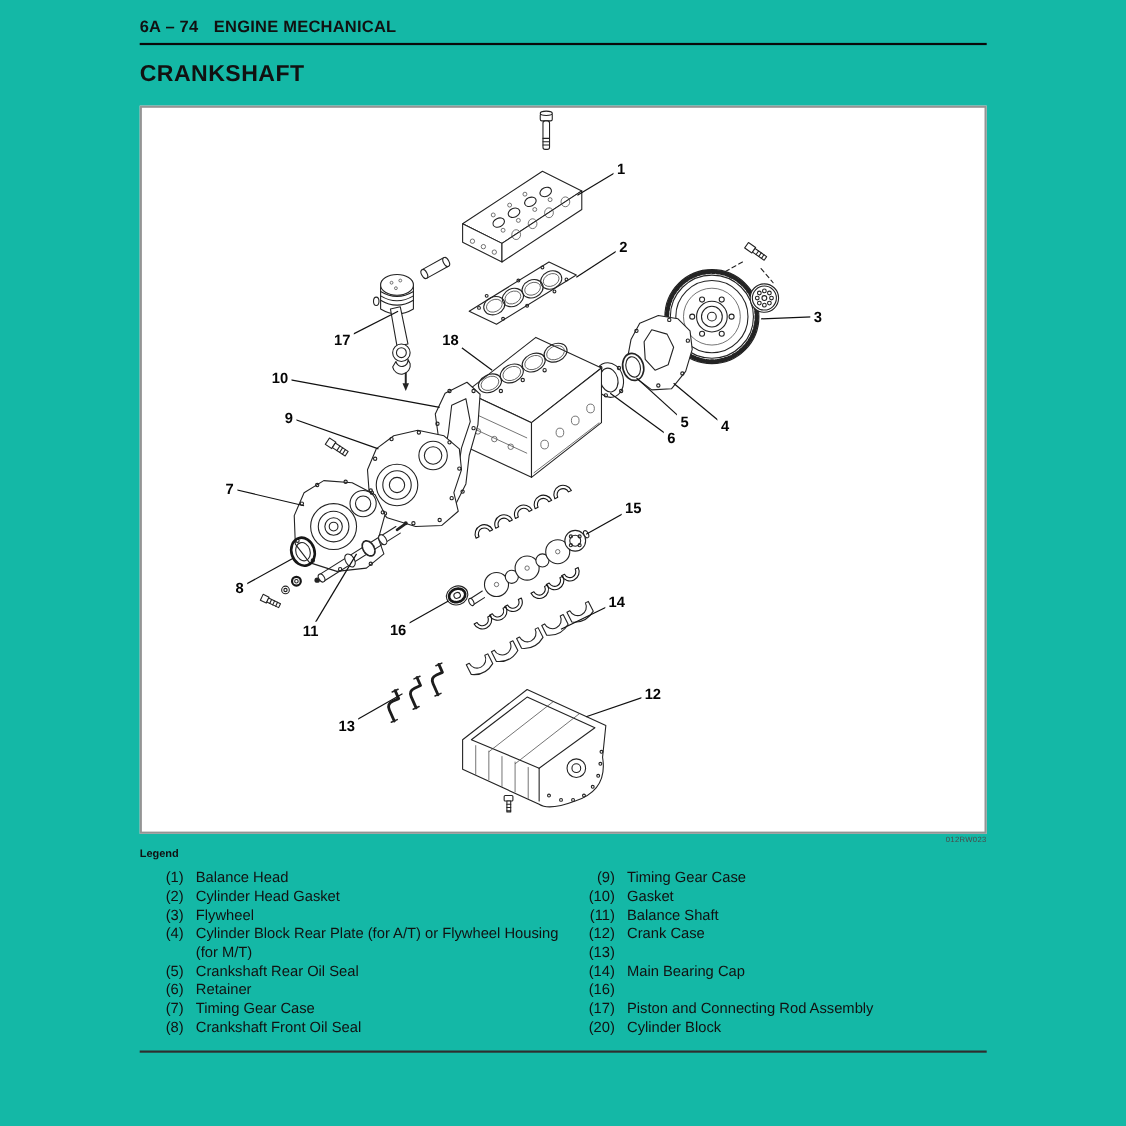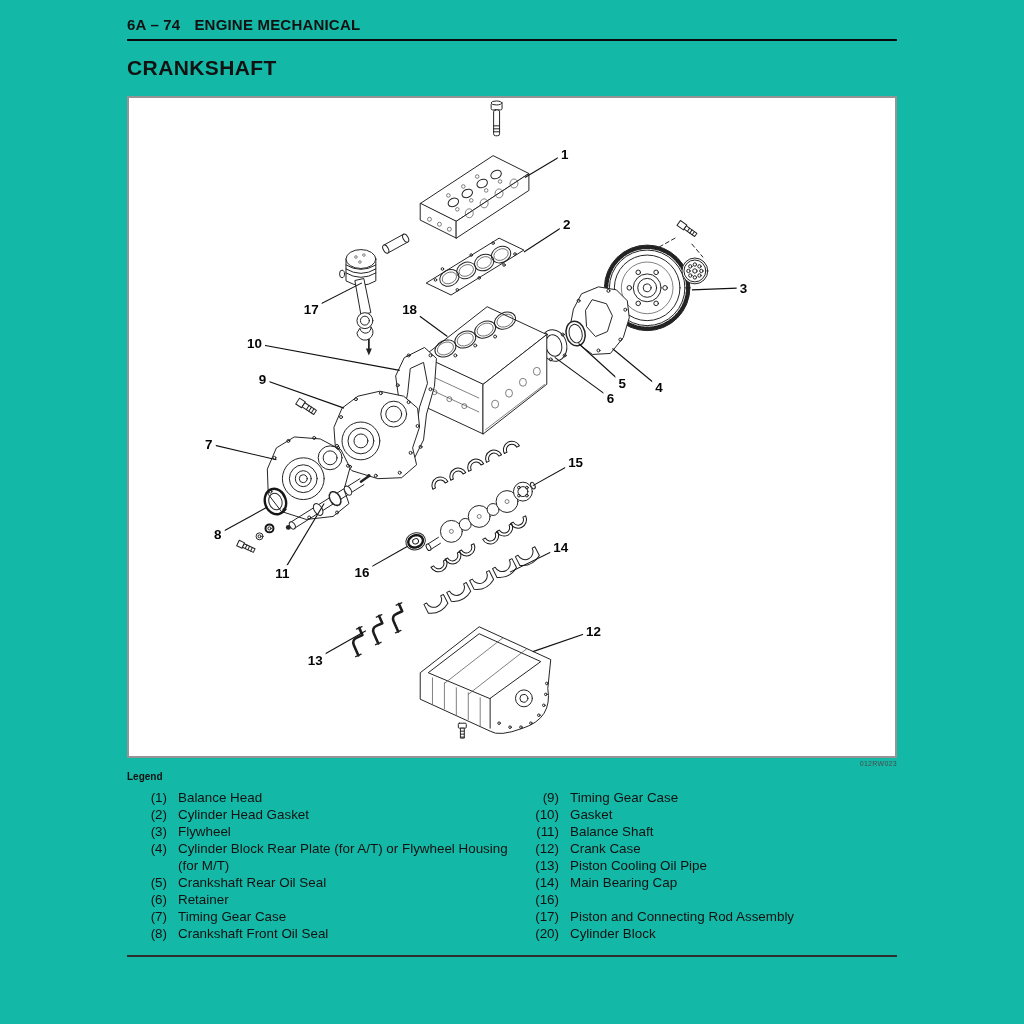--- a/index.html
+++ b/index.html
@@ -527,21 +527,20 @@
       <div class="lg-row">
         <span class="lg-num">(11)</span>
         <span class="lg-txt">Balance Shaft</span>
       </div>
       <div class="lg-row">
         <span class="lg-num">(12)</span>
         <span class="lg-txt">Crank Case</span>
       </div>
       <div class="lg-row">
         <span class="lg-num">(13)</span>
-        <span class="lg-txt">Piston Cooling Oil Pipe</span>
       </div>
       <div class="lg-row">
         <span class="lg-num">(14)</span>
         <span class="lg-txt">Main Bearing Cap</span>
       </div>
       <div class="lg-row">
         <span class="lg-num">(16)</span>
       </div>
       <div class="lg-row">
         <span class="lg-num">(17)</span>

